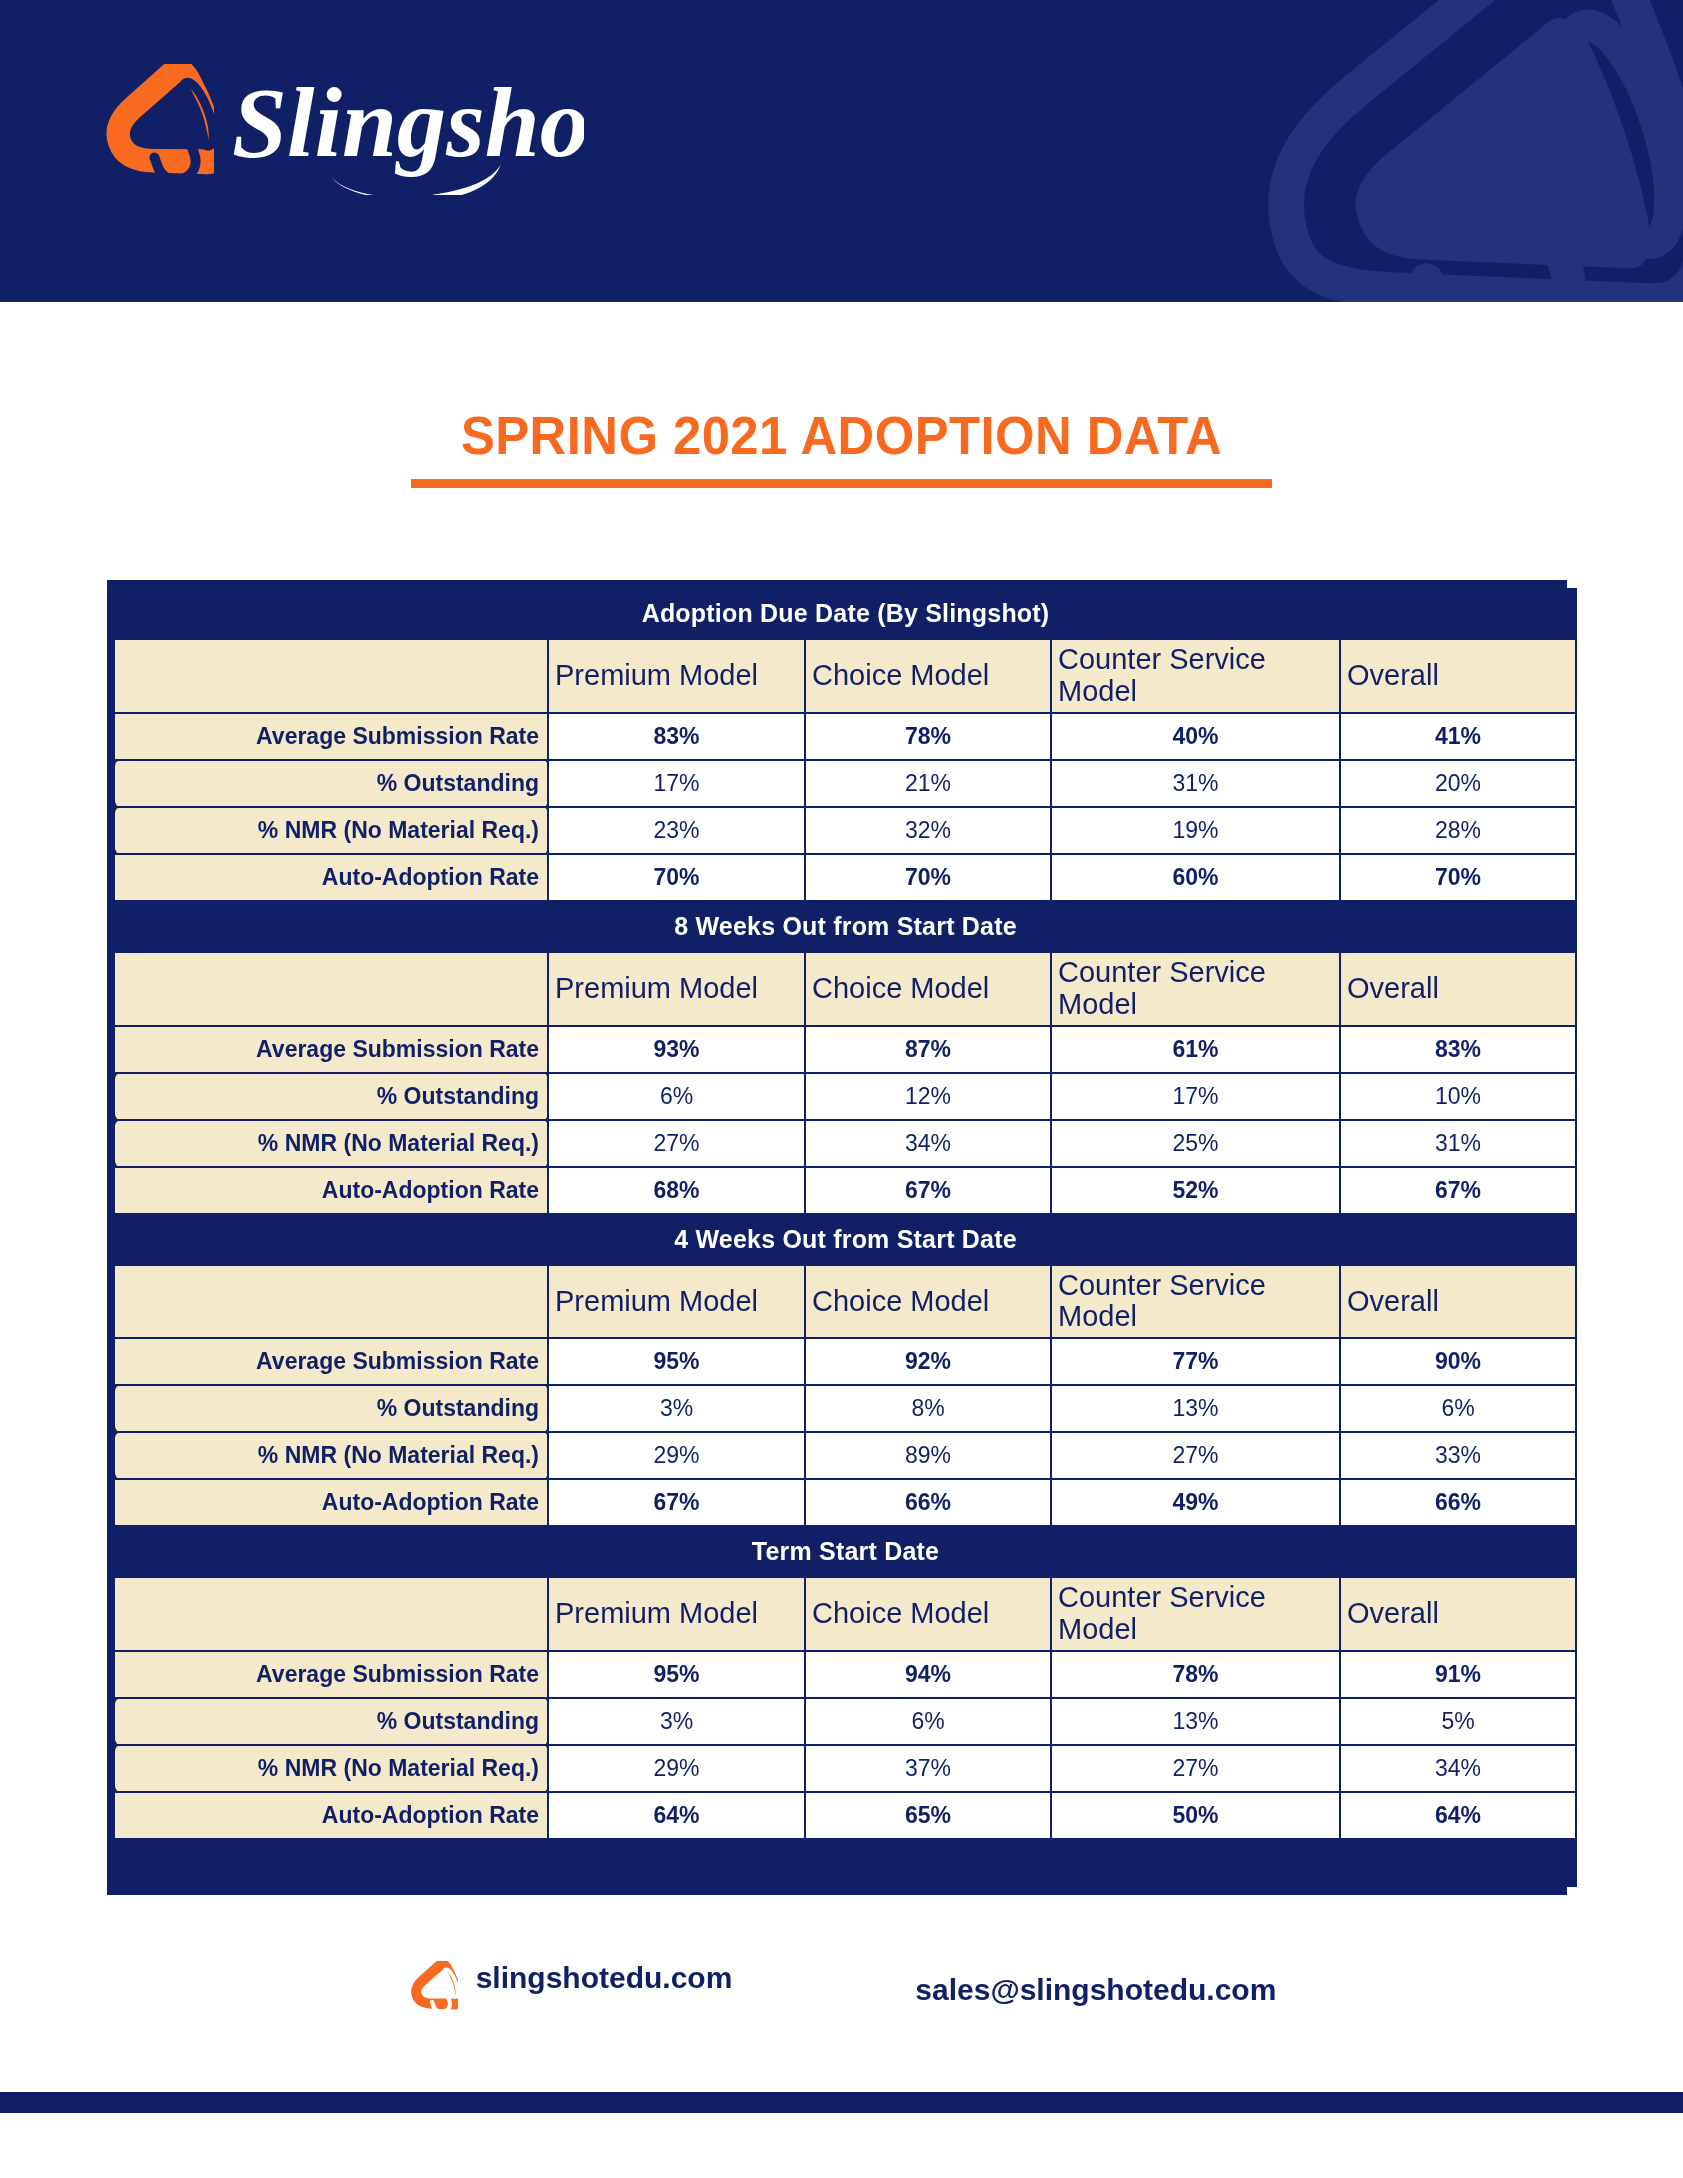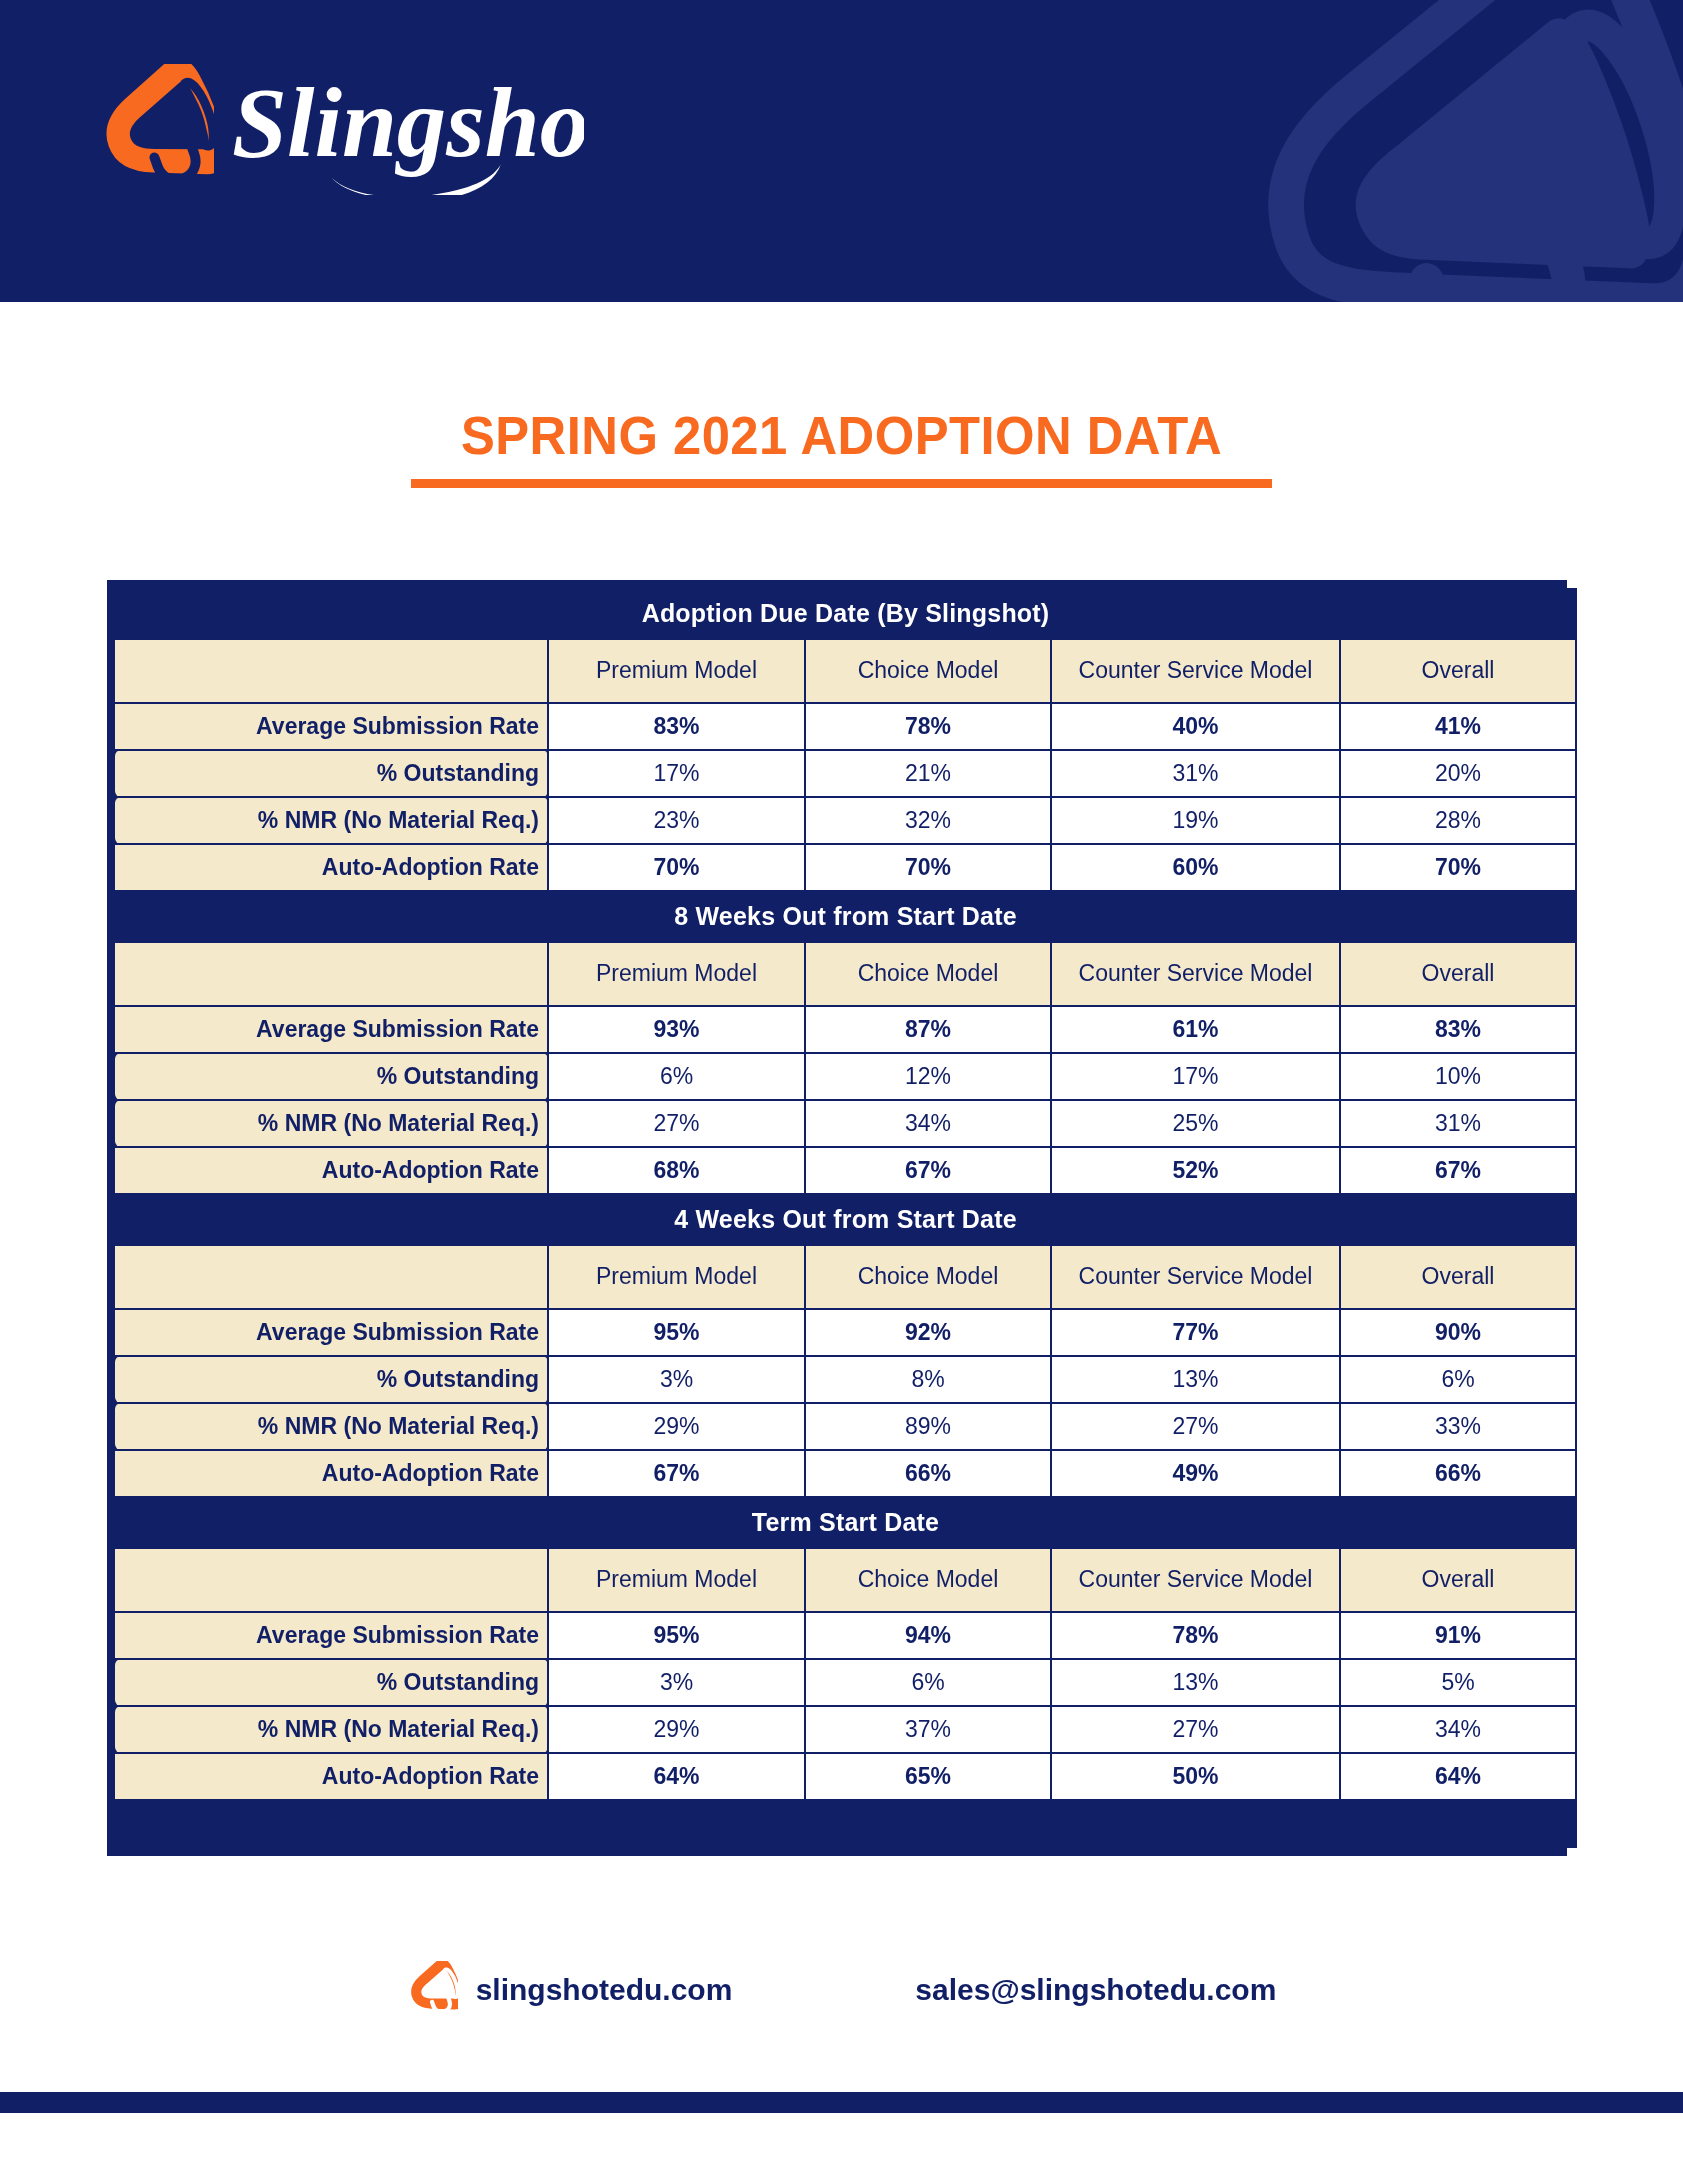--- a/index.html
+++ b/index.html
@@ -110,23 +110,22 @@
     height: 51px;
     padding: 0;
     border: none;
     letter-spacing: 0.2px;
   }
 
   
   tr.colhead-row td {
     background: #F4E9CB;
     color: #111F66;
-    text-align: center;
     vertical-align: middle;
-    font-size: 23px;
+    font-size: 29px;
     font-weight: normal;
     height: 64px;
     padding: 4px 6px;
     border: 2px solid #111F66;
     line-height: 1.1;
   }
   tr.colhead-row td.blank-head { border-left: none; }
 
   
   tr.data-row td {
@@ -164,21 +163,21 @@
     top: 1935px;
     width: 1683px;
     height: 109px;
     display: flex;
     align-items: center;
     justify-content: center;
     gap: 0px;
   }
   .footer-item {
     display: flex;
-    align-items: center;
+    align-items: flex-start;
     gap: 18px;
     color: #111F66;
     font-size: 30px;
     font-weight: bold;
   }
   .footer-gap { width: 183px; }
   .footer-mark { width: 51px; height: 57px; display: block; }
 
   .bottom-bar {
     position: absolute;

